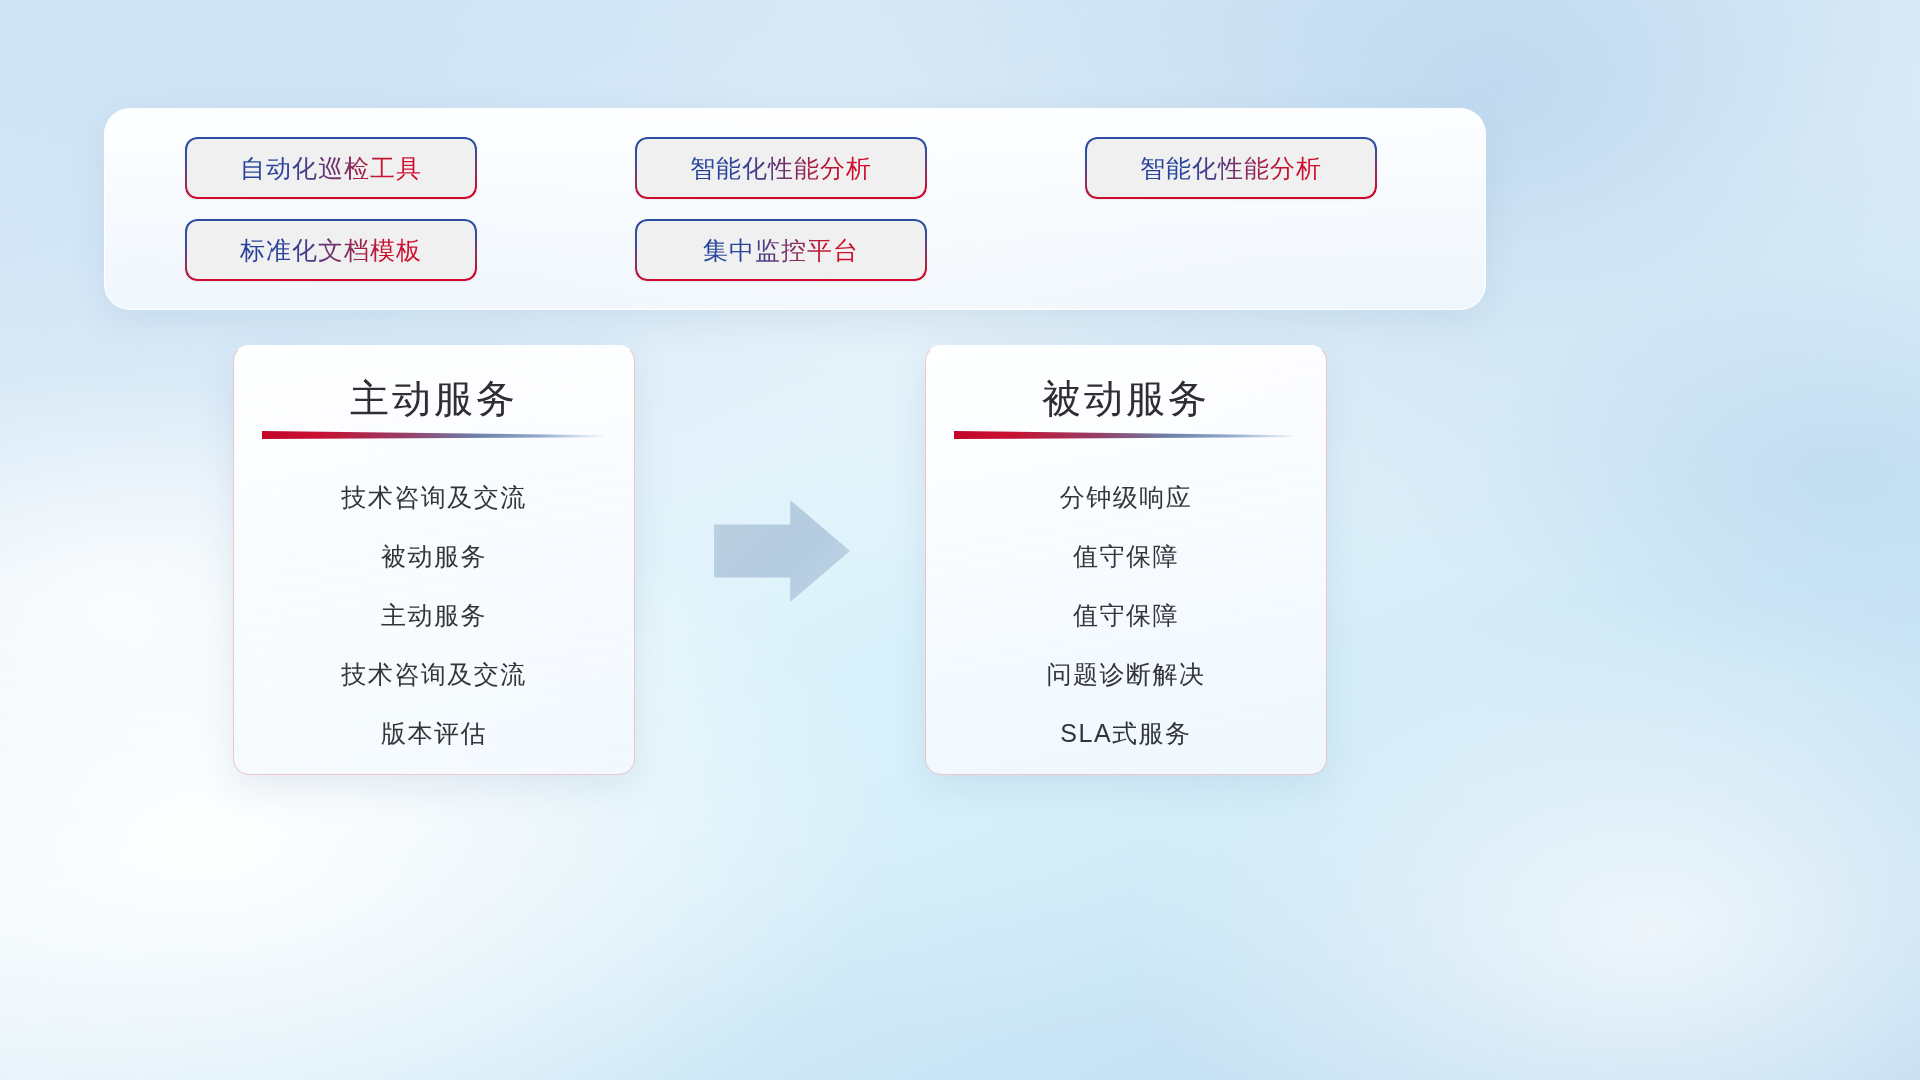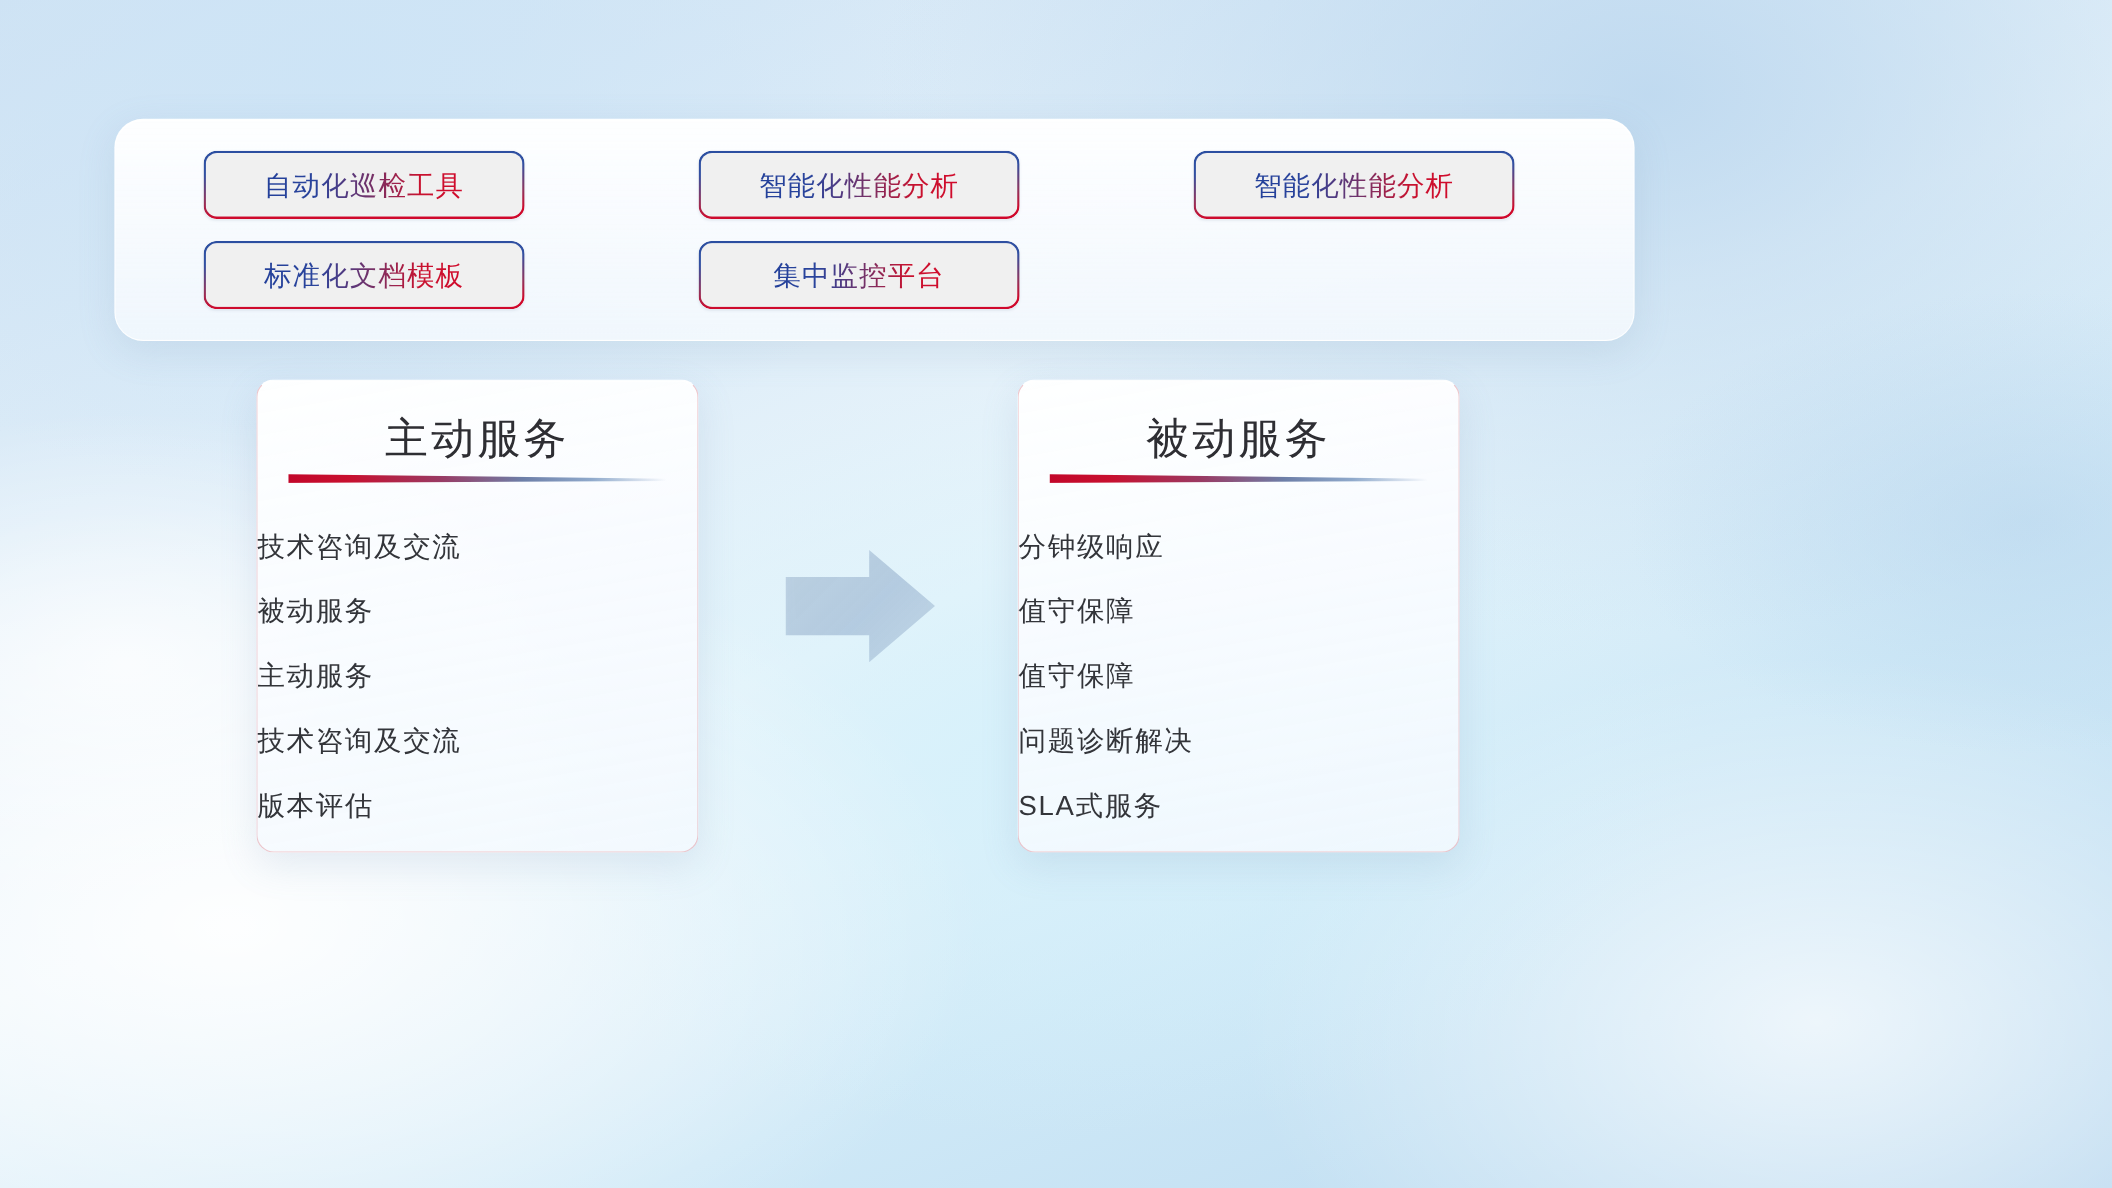--- a/index.html
+++ b/index.html
@@ -74,21 +74,21 @@
     font-size:39px;font-weight:400;color:#2e2e33;letter-spacing:3px;
     text-shadow:0 1px 1px rgba(255,255,255,.9);
   }
   .divider{
     position:absolute;left:28px;top:84px;width:344px;height:9px;
     background:linear-gradient(90deg,#c2072a 0%,#c8102f 16%,#9a3a63 40%,#6d7fa8 62%,#8fa9cb 80%,rgba(160,185,214,0) 100%);
     clip-path:polygon(0 12%,100% 58%,100% 80%,0 100%);
   }
   .card-list{
     position:absolute;left:0;right:0;top:122px;
-    display:flex;flex-direction:column;align-items:flex-start;
+    display:flex;flex-direction:column;align-items:center;
   }
   .card-item{
     font-size:25px;color:#33353a;letter-spacing:1.5px;
     line-height:59px;white-space:nowrap;
   }
 
   
   .arrow{
     position:absolute;left:714px;top:500px;width:136px;height:102px;
     background:linear-gradient(135deg,rgba(170,192,214,.62) 0%,rgba(156,182,210,.58) 55%,rgba(172,196,218,.52) 100%);

